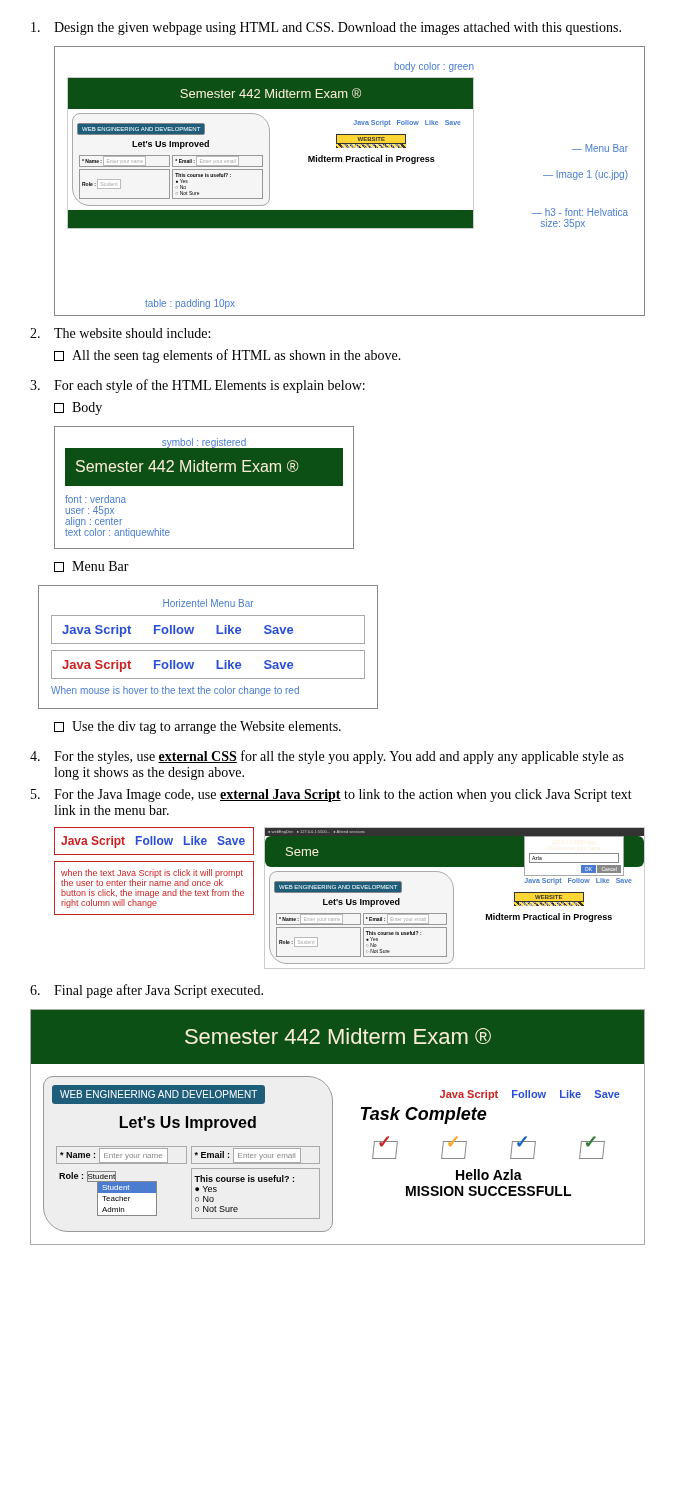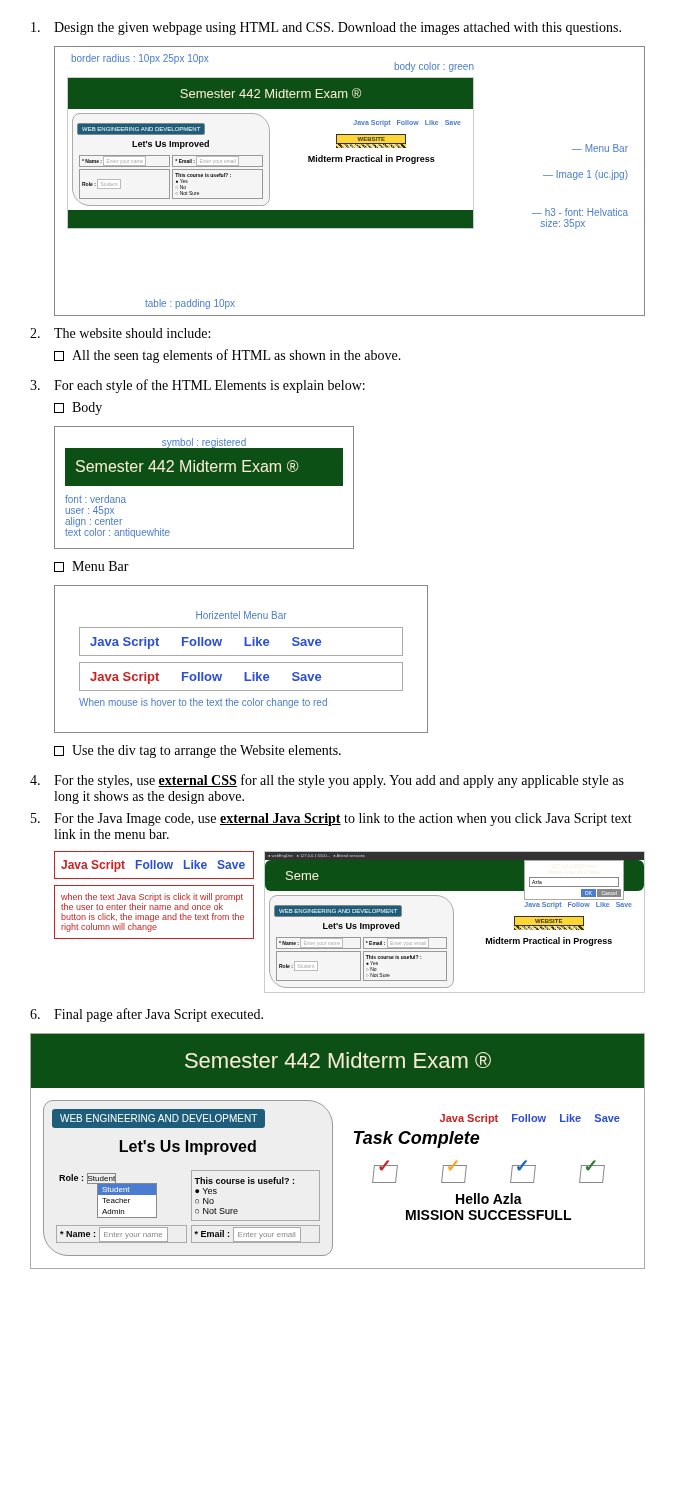--- a/index.html
+++ b/index.html
@@ -34,42 +34,42 @@
   .badge { background:#1e5e7a; color:#fff; font-size:6px; padding:2px 4px; display:inline-block; border:1px solid #888; border-radius:2px; }
   .mini-title { font-weight:bold; font-size:9px; text-align:center; margin:4px 0; }
   .mini-table { width:100%; font-size:5px; }
   .mini-table td { padding:2px; border:1px solid #999; }
   .mini-input { border:1px solid #bbb; font-size:5px; padding:1px 2px; color:#aaa; background:#fff; min-width:30px; }
   .menu-links { text-align:right; font-size:7px; font-family:Arial,sans-serif; padding:2px 4px; }
   .menu-links span { margin-left:4px; color:#4a7dd1; font-weight:bold; }
   .uc-img { background:#ffd633; border:1px solid #333; font-size:6px; font-weight:bold; text-align:center; padding:1px; color:#333; }
   .uc-bar { background:repeating-linear-gradient(45deg,#333,#333 2px,#ffd633 2px,#ffd633 4px); height:4px; font-size:5px; color:#fff; text-align:center; line-height:4px; }
   .h3prog { font-family: Helvetica, Arial, sans-serif; font-weight:bold; font-size:9px; text-align:center; margin-top:3px; }
-  .menu-box { border:1px solid #888; padding:24px; margin:10px 0 10px 24px; width:374px; font-family:Arial,sans-serif; }
+  .menu-box { border:1px solid #888; padding:12px; margin:10px 0 10px 8px; width:340px; font-family:Arial,sans-serif; }
   .menu-row { border:1px solid #aaa; padding:6px 10px; font-size:13px; font-weight:bold; margin:6px 0; }
   .menu-row span { margin-right: 18px; }
   .blue { color:#2a4fd6; }
   .red { color:#cc2222; }
   .jsbox { border:1px solid #cc2222; padding:6px; width:200px; font-family:Arial,sans-serif; font-size:9px; color:#cc2222; }
   .prompt-overlay { position:absolute; top:0; right:20px; background:#fff; border:1px solid #aaa; font-size:5px; padding:2px; width:100px; }
   .prompt-overlay input { width:90px; font-size:5px; border:1px solid #888; margin:2px 0; }
   .prompt-overlay .btn { display:inline-block; background:#4a7dd1; color:#fff; padding:1px 4px; font-size:5px; }
   .big-page { border:1px solid #aaa; margin:10px 0 10px 0; font-family: Arial, sans-serif; }
   .big-banner { background:#0d5016; color:antiquewhite; font-family:Verdana,sans-serif; font-size:22px; text-align:center; padding:14px 0; }
   .big-inner { display:flex; padding:12px; gap:12px; background:#fff; }
   .big-left { flex:1; border:1px solid #999; border-radius:10px 25px 10px; padding:8px; background:#eee; }
   .big-right { flex:1; padding:8px; }
   .big-badge { background:#1e5e7a; color:#fff; font-size:10px; padding:4px 8px; display:inline-block; border-radius:3px; }
   .big-title { font-weight:bold; font-size:16px; text-align:center; margin:10px 0; }
   .big-table { width:100%; font-size:9px; border-collapse:separate; border-spacing:4px; }
   .big-table td { padding:3px; }
   .big-input { border:1px solid #aaa; font-size:8px; padding:2px 4px; color:#888; background:#fff; width:80px; }
   .big-menu { text-align:right; font-size:11px; color:#cc2222; font-weight:bold; padding:4px; }
   .big-menu span { margin-left:10px; }
-  .tc-title { font-family: Arial Black, Arial, sans-serif; font-size:18px; font-weight:bold; font-style:italic; }
+  .tc-title { font-family: Arial Black, Arial, sans-serif; font-size:18px; font-weight:bold; font-style:italic;margin-left:7px; }
   .checkrow { display:flex; gap:4px; justify-content:space-around; margin:6px 0; }
   .checkitem { width:36px; height:28px; position:relative; }
   .paper { position:absolute; bottom:0; left:6px; width:24px; height:18px; background:#fff; border:1px solid #888; transform:skewX(-6deg); }
   .tick { position:absolute; top:0; left:10px; font-size:18px; font-weight:bold; }
   .hello { font-weight:bold; font-size:14px; text-align:center; margin-top:8px; }
   .mission { font-weight:bold; font-size:14px; text-align:center; }
   .u { text-decoration: underline; font-weight:bold; }
   .sel { border:1px solid #888; font-size:8px; width:60px; }
   .sel-list { border:1px solid #888; font-size:8px; background:#fff; }
   .sel-list div { padding:1px 4px; }
@@ -77,21 +77,20 @@
 </style>
 </head>
 <body>
 
 <div class="q">
   <div class="num">1.</div>
   <div class="txt">Design the given webpage using HTML and CSS. Download the images attached with this questions.</div>
 </div>
 
 <div class="figbox" style="height:270px;">
-  <div class="annot" style="margin-left:10px;">border radius : 10px 25px 10px</div>
   <div class="annot" style="position:absolute; top:14px; right:170px;">body color : green</div>
   <div style="position:absolute; top:30px; left:12px; right:170px;">
     <div class="mini-page">
       <div class="green-banner" style="font-size:13px;">
         <span>Semester 442 Midterm Exam ®</span>
       </div>
       <div class="mini-inner">
         <div class="mini-left">
           <span class="badge">WEB ENGINEERING AND DEVELOPMENT</span>
           <div class="mini-title">Let's Us Improved</div>
@@ -277,40 +276,40 @@
 
 <div class="big-page">
   <div class="big-banner">Semester 442 Midterm Exam ®</div>
   <div class="big-inner">
     <div class="big-left">
       <span class="big-badge">WEB ENGINEERING AND DEVELOPMENT</span>
       <div class="big-title">Let's Us Improved</div>
       <table class="big-table">
         <tbody>
             <tr>
+          <td style="border:1px solid #aaa;"><b>* Name  :</b> <span class="big-input">Enter your name</span></td>
+          <td style="border:1px solid #aaa;"><b>* Email  :</b> <span class="big-input">Enter your email</span></td>
+        </tr>
+        <tr>
           <td style="vertical-align:top;">
             <b>Role    :</b>
             <span class="sel">Student</span>
             <div class="sel-list" style="margin-left:38px; width:60px;">
               <div class="hl">Student</div>
               <div>Teacher</div>
               <div>Admin</div>
             </div>
           </td>
           <td style="border:1px solid #aaa;">
             <b>This course is useful? :</b><br>
             ● <span>Yes</span><br>
             ○ <span>No</span><br>
             ○ <span>Not Sure</span>
           </td>
         </tr>
-        <tr>
-          <td style="border:1px solid #aaa;"><b>* Name  :</b> <span class="big-input">Enter your name</span></td>
-          <td style="border:1px solid #aaa;"><b>* Email  :</b> <span class="big-input">Enter your email</span></td>
-        </tr>
       </tbody>
         </table>
     </div>
     <div class="big-right">
       <div class="big-menu">
         <span style="color:#cc2222;">Java Script</span>
         <span style="color:#2a4fd6;">Follow</span>
         <span style="color:#2a4fd6;">Like</span>
         <span style="color:#2a4fd6;">Save</span>
       </div>

